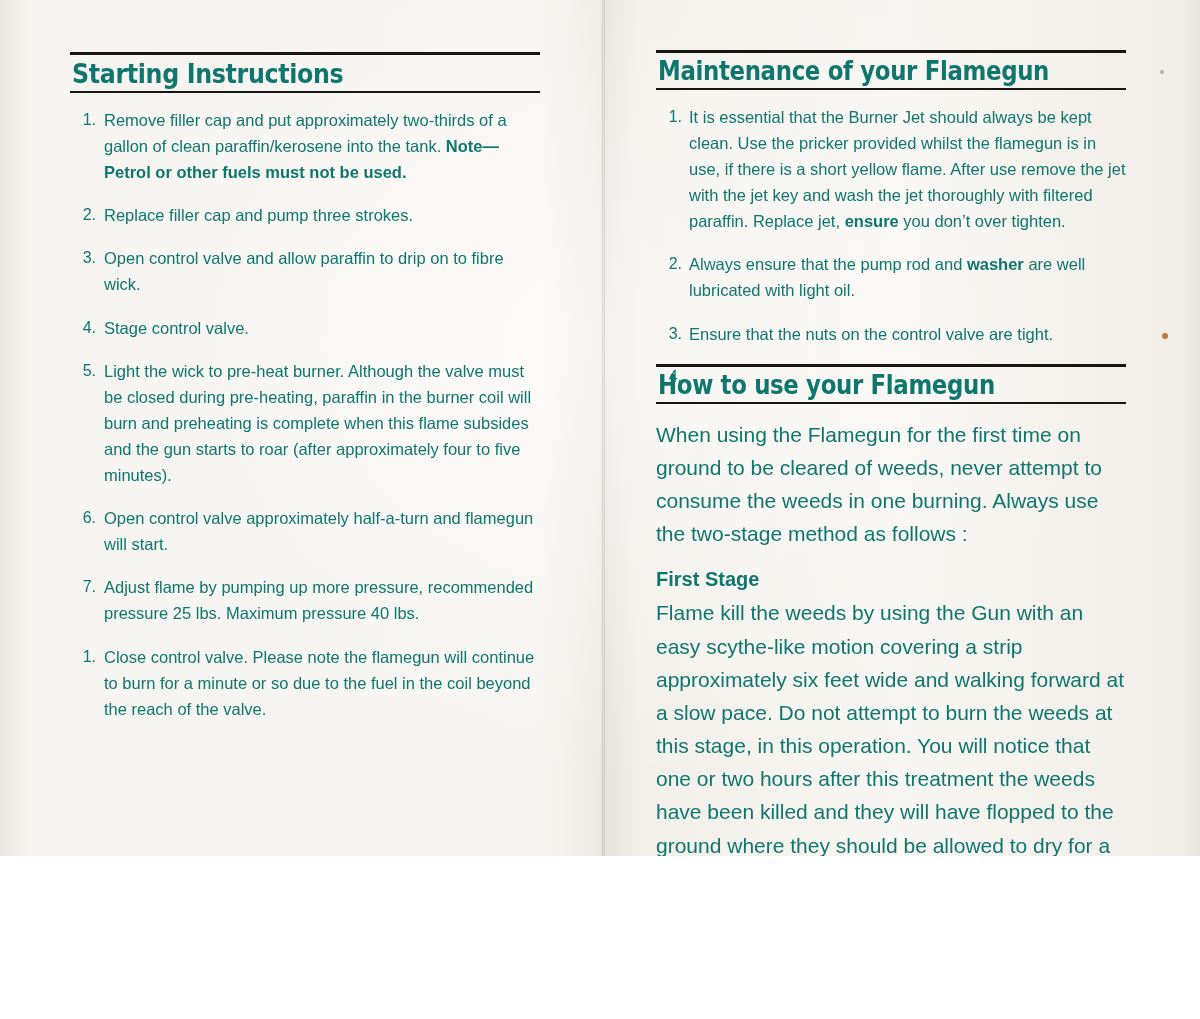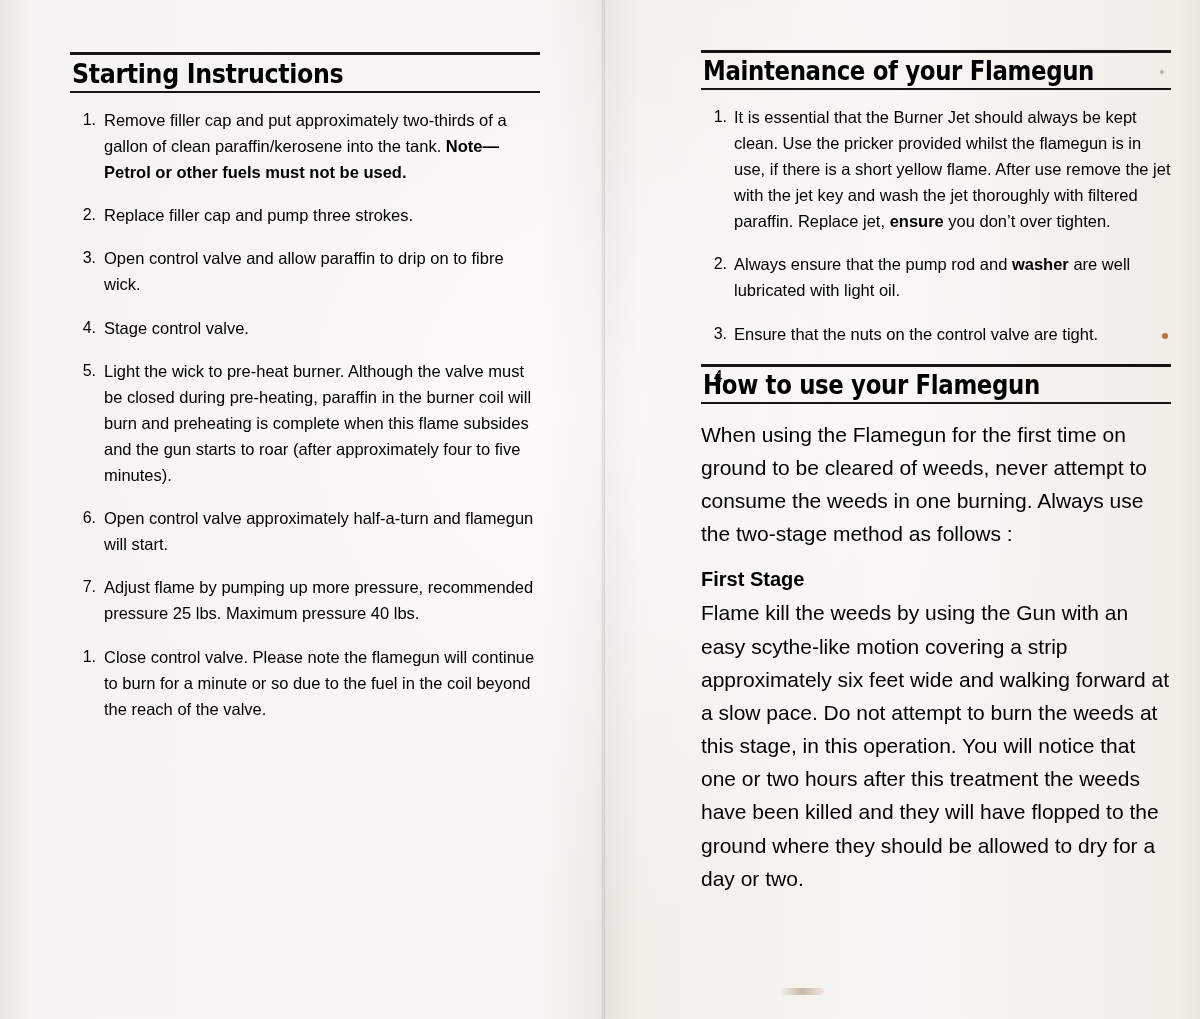--- a/index.html
+++ b/index.html
@@ -3,25 +3,25 @@
 <meta charset="utf-8">
 <style>
   html, body {
     margin: 0;
     padding: 0;
     background: #ffffff;
   }
   #page {
     position: relative;
     width: 1200px;
-    height: 1019px;
+    height: 856px;
     background: #f4f2ee;
     overflow: hidden;
     font-family: "Liberation Sans", sans-serif;
-    color: #000000;
+    color: #0f766e;
   }
   
   #paper-texture {
     position: absolute;
     inset: 0;
     background:
       radial-gradient(ellipse at 50% 40%, rgba(255,255,255,0.55) 0%, rgba(255,255,255,0.0) 62%),
       linear-gradient(to right, #e9e6e0 0px, #f6f4f0 28px, #f7f5f1 540px, #eceae4 598px, #e6e3dd 606px, #f2efe9 640px, #f8f6f2 900px, #f1eee8 1180px, #e8e5df 1200px);
     pointer-events: none;
   }
@@ -32,21 +32,21 @@
     width: 3px;
     height: 1019px;
     background: linear-gradient(to right, rgba(120,116,108,0.30), rgba(170,166,158,0.12), rgba(120,116,108,0.30));
     pointer-events: none;
   }
   .col {
     position: absolute;
     top: 0;
   }
   #left-col { left: 70px; width: 470px; }
-  #right-col { left: 701px; width: 470px; }
+  #right-col { left: 656px; width: 470px; }
 
   .section { margin-bottom: 6px; }
 
   .heading-block {
     border-top: 3px solid #171512;
     border-bottom: 2px solid #171512;
     padding: 4px 0 3px 2px;
     margin-bottom: 14px;
   }
   .heading-block h2 {

